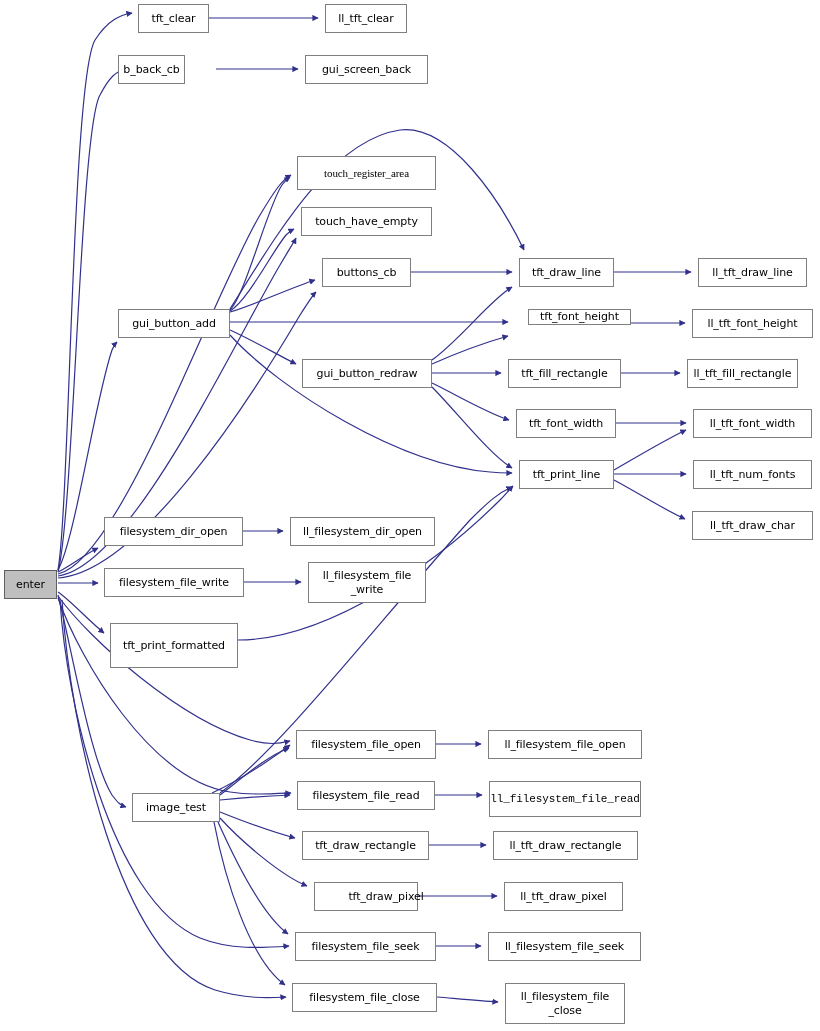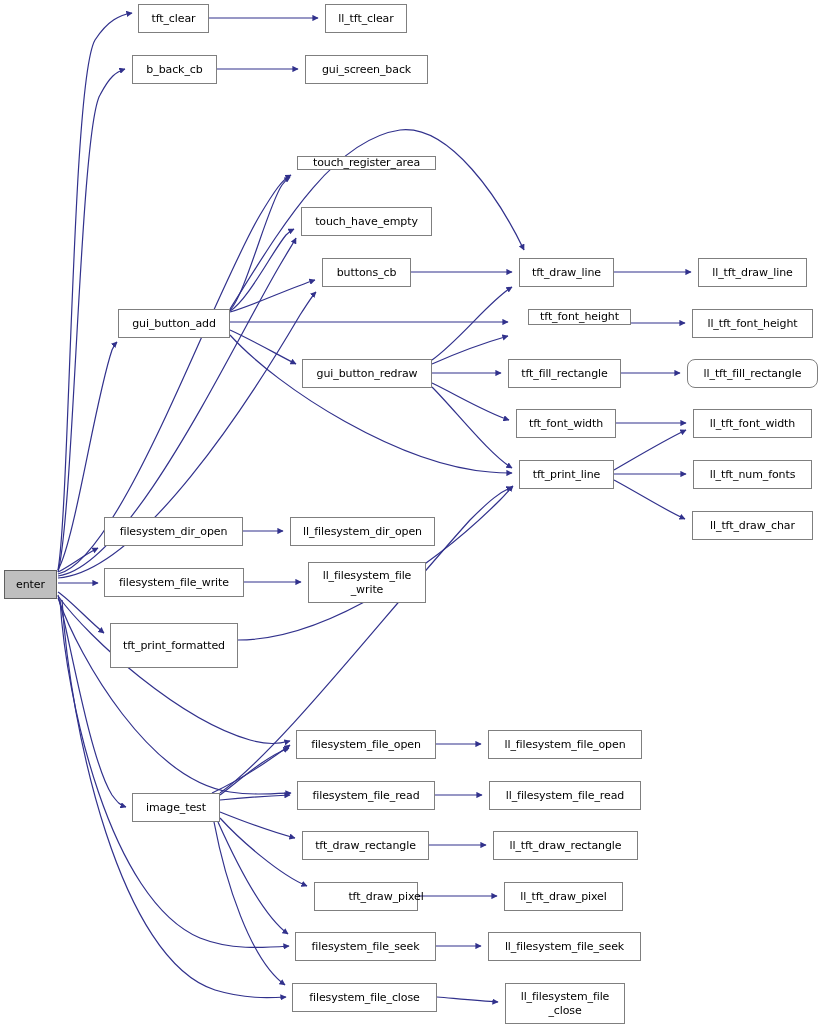--- a/index.html
+++ b/index.html
@@ -75,49 +75,49 @@
         <path d="M429,845 L486,845" marker-end="url(#arrow)" stroke="#31318c"></path>
         <path d="M418,896 L497,896" marker-end="url(#arrow)" stroke="#31318c"></path>
         <path d="M436,946 L481,946" marker-end="url(#arrow)" stroke="#31318c"></path>
         <path d="M437,997 C460,999 480,1001 498,1002" marker-end="url(#arrow)" stroke="#31318c"></path>
       </g>
   </svg>
   <div id="node-layer">
       <div class="node start" style="left: 4px; top: 570px; width: 53px; height: 29px;">enter</div>
       <div class="node" style="left: 138px; top: 4px; width: 71px; height: 29px;">tft_clear</div>
       <div class="node" style="left: 325px; top: 4px; width: 82px; height: 29px;">ll_tft_clear</div>
-      <div class="node" style="left: 132px; top: 55px; width: 85px; height: 29px;">b_back_cb</div>
+      <div class="node" style="left: 118px; top: 55px; width: 67px; height: 29px;">b_back_cb</div>
       <div class="node" style="left: 305px; top: 55px; width: 123px; height: 29px;">gui_screen_back</div>
-      <div class="node" style="left: 297px; top: 156px; width: 139px; height: 14px;">touch_register_area</div>
+      <div class="node" style="left: 297px; top: 156px; width: 139px; height: 34px; font-family: Liberation Serif, serif;">touch_register_area</div>
       <div class="node" style="left: 301px; top: 207px; width: 131px; height: 29px;">touch_have_empty</div>
       <div class="node" style="left: 322px; top: 258px; width: 89px; height: 29px;">buttons_cb</div>
       <div class="node" style="left: 118px; top: 309px; width: 112px; height: 29px;">gui_button_add</div>
       <div class="node" style="left: 302px; top: 359px; width: 130px; height: 29px;">gui_button_redraw</div>
       <div class="node" style="left: 519px; top: 258px; width: 95px; height: 29px;">tft_draw_line</div>
       <div class="node" style="left: 698px; top: 258px; width: 109px; height: 29px;">ll_tft_draw_line</div>
       <div class="node" style="left: 528px; top: 309px; width: 103px; height: 16px;">tft_font_height</div>
       <div class="node" style="left: 692px; top: 309px; width: 121px; height: 29px;">ll_tft_font_height</div>
       <div class="node" style="left: 508px; top: 359px; width: 113px; height: 29px;">tft_fill_rectangle</div>
-      <div class="node" style="left: 687px; top: 359px; width: 131px; height: 29px; border-radius: 8px;">ll_tft_fill_rectangle</div>
+      <div class="node" style="left: 687px; top: 359px; width: 111px; height: 29px;">ll_tft_fill_rectangle</div>
       <div class="node" style="left: 516px; top: 409px; width: 100px; height: 29px;">tft_font_width</div>
       <div class="node" style="left: 693px; top: 409px; width: 119px; height: 29px;">ll_tft_font_width</div>
       <div class="node" style="left: 519px; top: 460px; width: 95px; height: 29px;">tft_print_line</div>
       <div class="node" style="left: 693px; top: 460px; width: 119px; height: 29px;">ll_tft_num_fonts</div>
       <div class="node" style="left: 692px; top: 511px; width: 121px; height: 29px;">ll_tft_draw_char</div>
       <div class="node" style="left: 104px; top: 517px; width: 139px; height: 29px;">filesystem_dir_open</div>
       <div class="node" style="left: 290px; top: 517px; width: 145px; height: 29px;">ll_filesystem_dir_open</div>
       <div class="node" style="left: 104px; top: 568px; width: 140px; height: 29px;">filesystem_file_write</div>
       <div class="node" style="left: 308px; top: 562px; width: 118px; height: 41px;">ll_filesystem_file
 _write</div>
       <div class="node" style="left: 110px; top: 623px; width: 128px; height: 45px;">tft_print_formatted</div>
       <div class="node" style="left: 132px; top: 793px; width: 88px; height: 29px;">image_test</div>
       <div class="node" style="left: 296px; top: 730px; width: 140px; height: 29px;">filesystem_file_open</div>
       <div class="node" style="left: 488px; top: 730px; width: 154px; height: 29px;">ll_filesystem_file_open</div>
       <div class="node" style="left: 297px; top: 781px; width: 138px; height: 29px;">filesystem_file_read</div>
-      <div class="node" style="left: 489px; top: 781px; width: 152px; height: 29px;">ll_filesystem_file_read</div>
+      <div class="node" style="left: 489px; top: 781px; width: 152px; height: 36px; font-family: Liberation Mono, monospace;">ll_filesystem_file_read</div>
       <div class="node" style="left: 302px; top: 831px; width: 127px; height: 29px;">tft_draw_rectangle</div>
       <div class="node" style="left: 493px; top: 831px; width: 145px; height: 29px;">ll_tft_draw_rectangle</div>
       <div class="node" style="left: 314px; top: 882px; width: 104px; height: 29px; padding-left: 40px;">tft_draw_pixel</div>
       <div class="node" style="left: 504px; top: 882px; width: 119px; height: 29px;">ll_tft_draw_pixel</div>
       <div class="node" style="left: 295px; top: 932px; width: 141px; height: 29px;">filesystem_file_seek</div>
       <div class="node" style="left: 488px; top: 932px; width: 153px; height: 29px;">ll_filesystem_file_seek</div>
       <div class="node" style="left: 292px; top: 983px; width: 145px; height: 29px;">filesystem_file_close</div>
       <div class="node" style="left: 505px; top: 983px; width: 120px; height: 41px;">ll_filesystem_file
 _close</div>
     </div>

